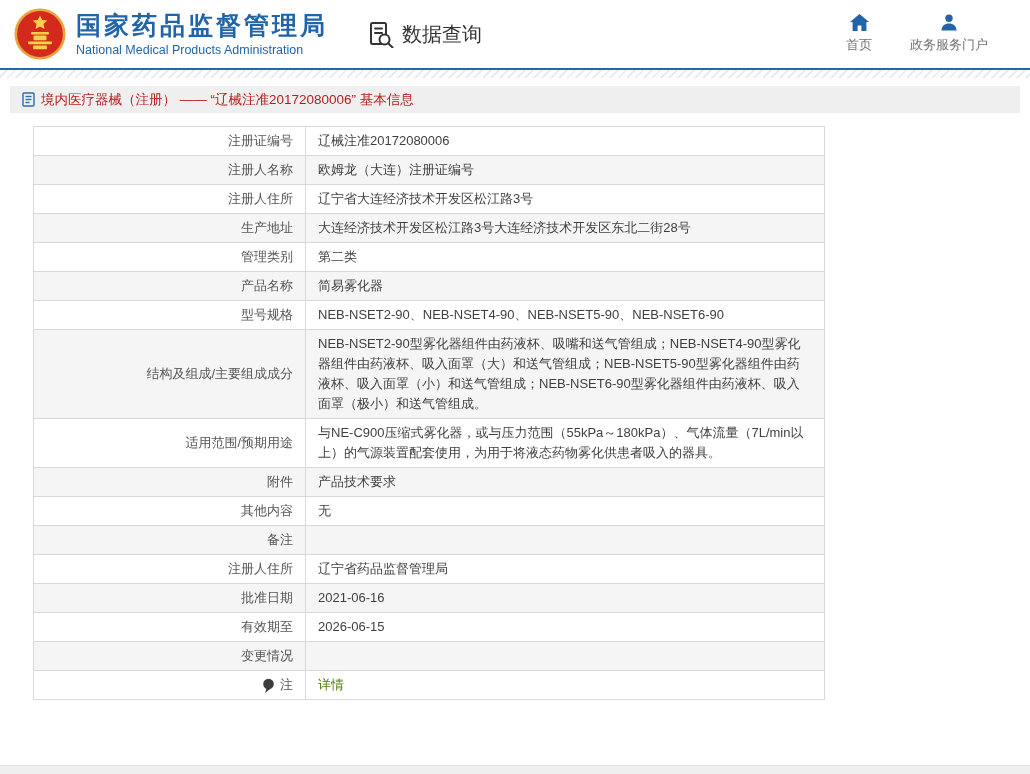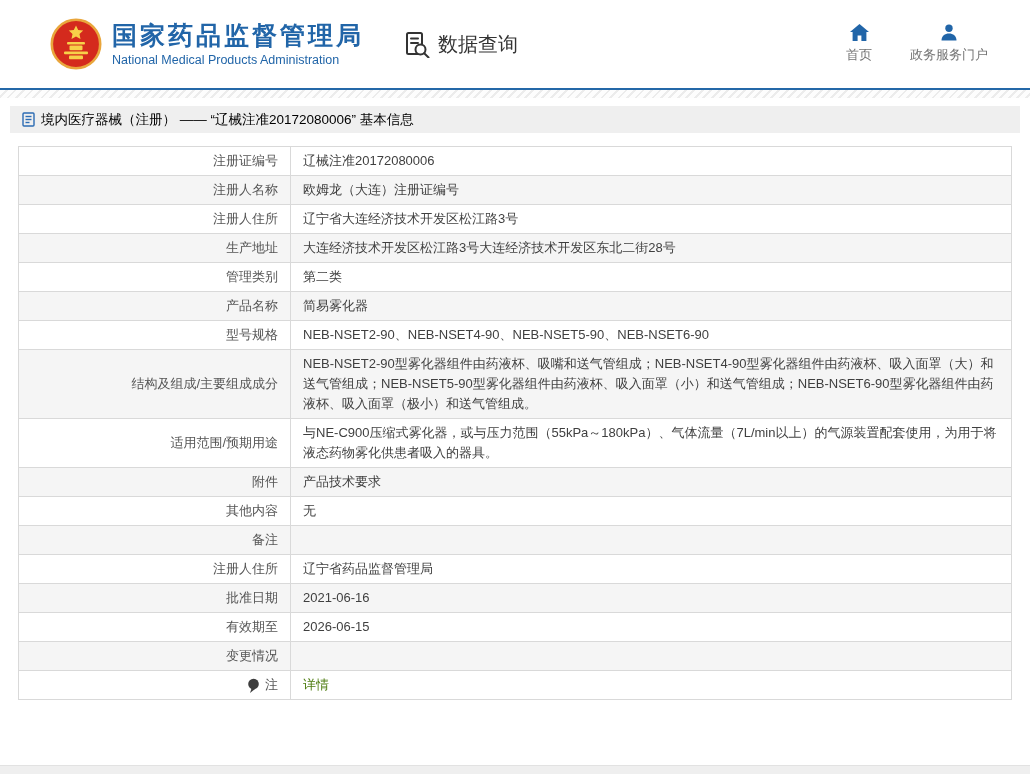--- a/index.html
+++ b/index.html
@@ -5,22 +5,22 @@
   * { box-sizing: border-box; }
   html,body { margin:0; padding:0; }
   body {
     width:1030px; height:774px; position:relative; overflow:hidden;
     background:#ffffff;
     font-family:"Liberation Sans","DejaVu Sans",sans-serif;
   }
 
   
   .site-header {
-    height:88px; display:flex; align-items:center;
-    padding:0 42px 0 14px; background:#fff;margin-left:36px;
+    height:68px; display:flex; align-items:center;
+    padding:0 42px 0 14px; background:#fff;
   }
   .logo-block { display:flex; align-items:center; gap:10px; cursor:pointer; }
   .logo-text .cn {
     font-size:25px; font-weight:bold; color:#2165a8; letter-spacing:3px; line-height:1.15;
   }
   .logo-text .en { font-size:12.5px; color:#2165a8; margin-top:3px; }
   .data-query {
     display:flex; align-items:center; gap:7px; margin-left:40px;
     font-size:20px; color:#333; cursor:pointer;
   }
@@ -32,26 +32,26 @@
   .header-line { height:2px; background:#2468a8; }
   .header-hatch {
     height:8px;
     background:repeating-linear-gradient(135deg,#fdfdfd 0 4px,#ececec 4px 6px);
   }
 
   
   .breadcrumb {
     margin:8px 10px 0; height:27px; background:#efefef;
     display:flex; align-items:center; gap:6px; padding-left:12px;
-    font-size:13.5px; color:#000000;
+    font-size:13.5px; color:#b91c1c;
   }
 
   
   table.info {
-    border-collapse:collapse; width:994px; margin:13px 18px 0;
+    border-collapse:collapse; width:792px; margin:13px 33px 0;
     table-layout:fixed; font-size:13px;
   }
   table.info th, table.info td {
     border:1px solid #d9d9d9; padding:4px 12px; line-height:20px;
     vertical-align:middle;
   }
   table.info { border:1px solid #c9c9c9; }
   table.info th {
     width:272px; text-align:right; font-weight:normal; color:#555;
   }

